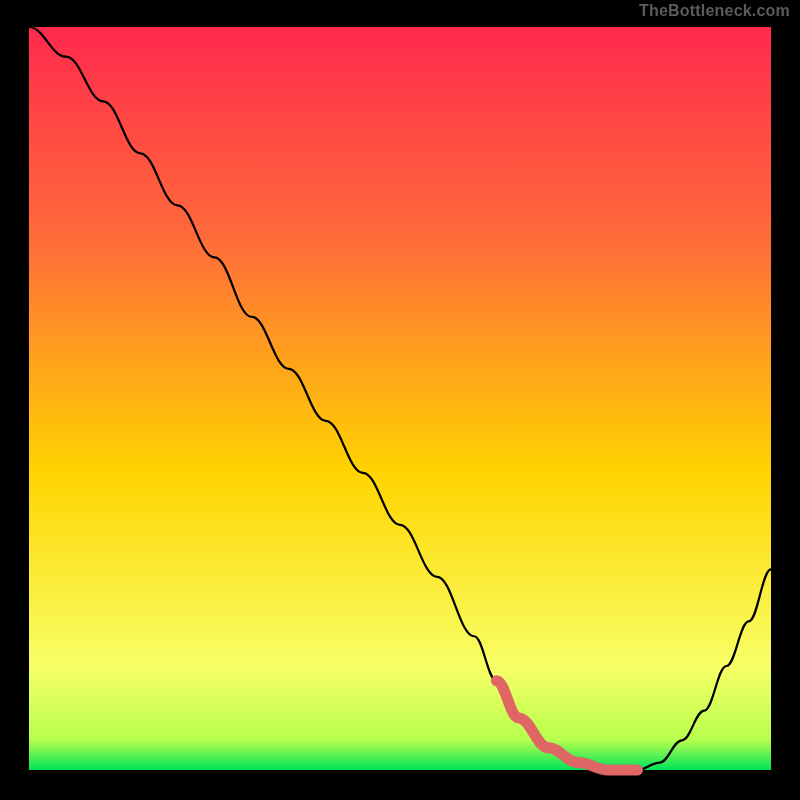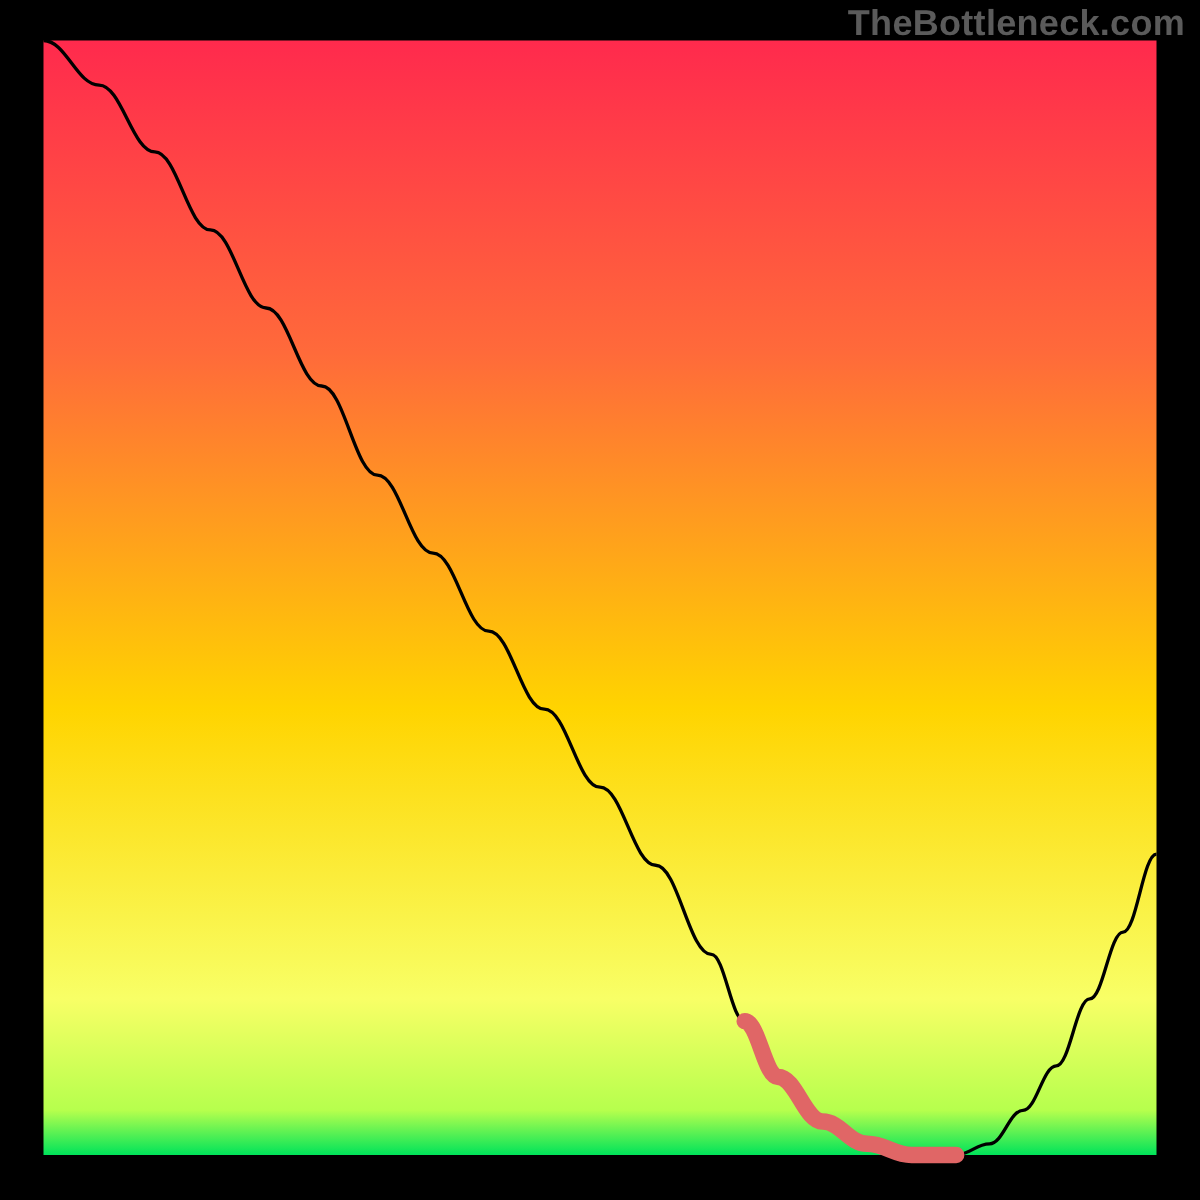--- a/index.html
+++ b/index.html
@@ -13,21 +13,21 @@
   .container {
     position: relative;
     width: 800px;
     height: 800px;
   }
   .watermark {
     position: absolute;
     top: 2px;
     right: 10px;
     font-family: Arial, Helvetica, sans-serif;
-    font-size: 24px;
+    font-size: 16px;
     font-weight: bold;
     color: #5b5b5b;
     letter-spacing: 0.2px;
     z-index: 3;
   }
   svg.plot {
     position: absolute;
     left: 0;
     top: 0;
     width: 800px;

